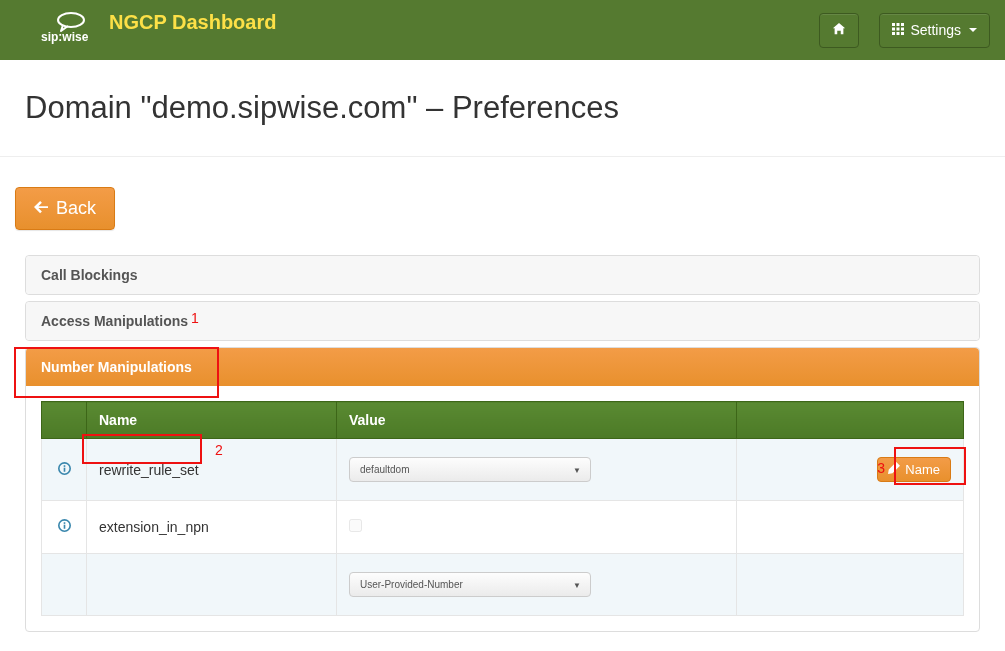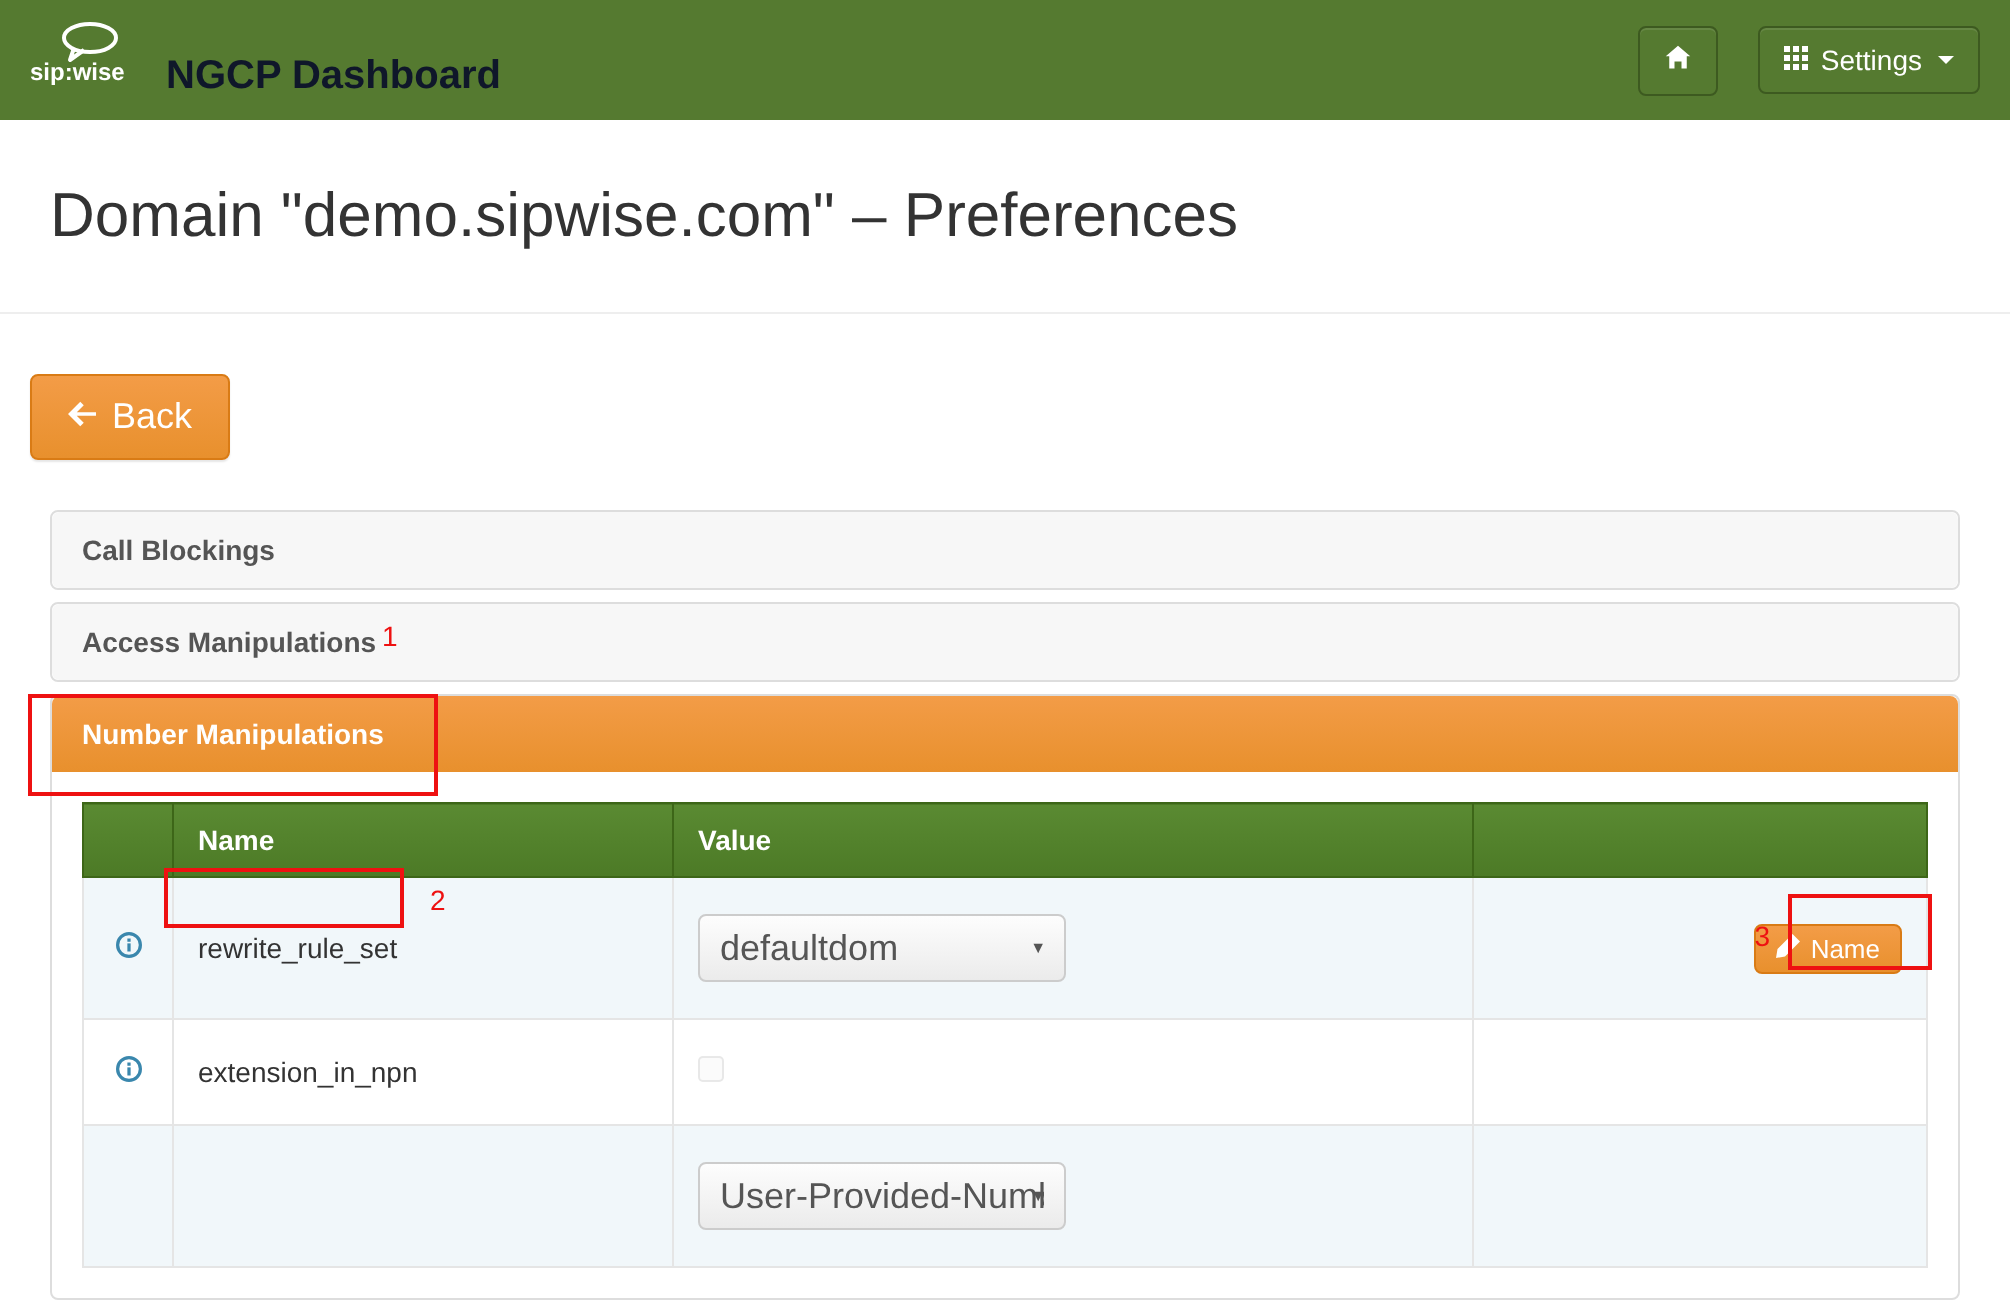--- a/index.html
+++ b/index.html
@@ -13,33 +13,33 @@
   .navbar {
     background: #557a30;
     height: 60px;
     display: flex;
     align-items: center;
     padding: 0 15px;
     justify-content: space-between;
   }
   .brand {
     display: flex;
-    align-items: flex-end;
-    color: #0f172a;
+    align-items: flex-start;
+    color: #fde047;
     font-size: 20px;
     font-weight: bold;
+    margin-left: 26px;
   }
   .logo-wrap {
     display: inline-block;
     margin-right: 8px;
   }
   .nav-right {
     display: flex;
     gap: 20px;
-    align-items: center;
   }
   .nav-btn {
     background: #557a30;
     border: 1px solid #3d5a20;
     border-radius: 4px;
     color: #fff;
     padding: 8px 12px;
     font-size: 14px;
     cursor: pointer;
     display: inline-flex;
@@ -141,26 +141,26 @@
   .table tbody tr:nth-child(odd) td {
     background: #f1f7fa;
   }
   .info-icon {
     color: #3a87ad;
     font-weight: bold;
     font-size: 13px;
     cursor: pointer;
   }
   .select {
-    width: 184px;
+    width: 242px;
     padding: 6px 10px;
     border: 1px solid #ccc;
     border-radius: 4px;
     background: linear-gradient(#fdfdfd, #ebebeb);
-    font-size: 18px;
+    font-size: 10px;
     color: #555;
     appearance: none;
     position: relative;
   }
   .select-wrap {
     position: relative;
     display: inline-block;
   }
   .select-wrap::after {
     content: "▼";

